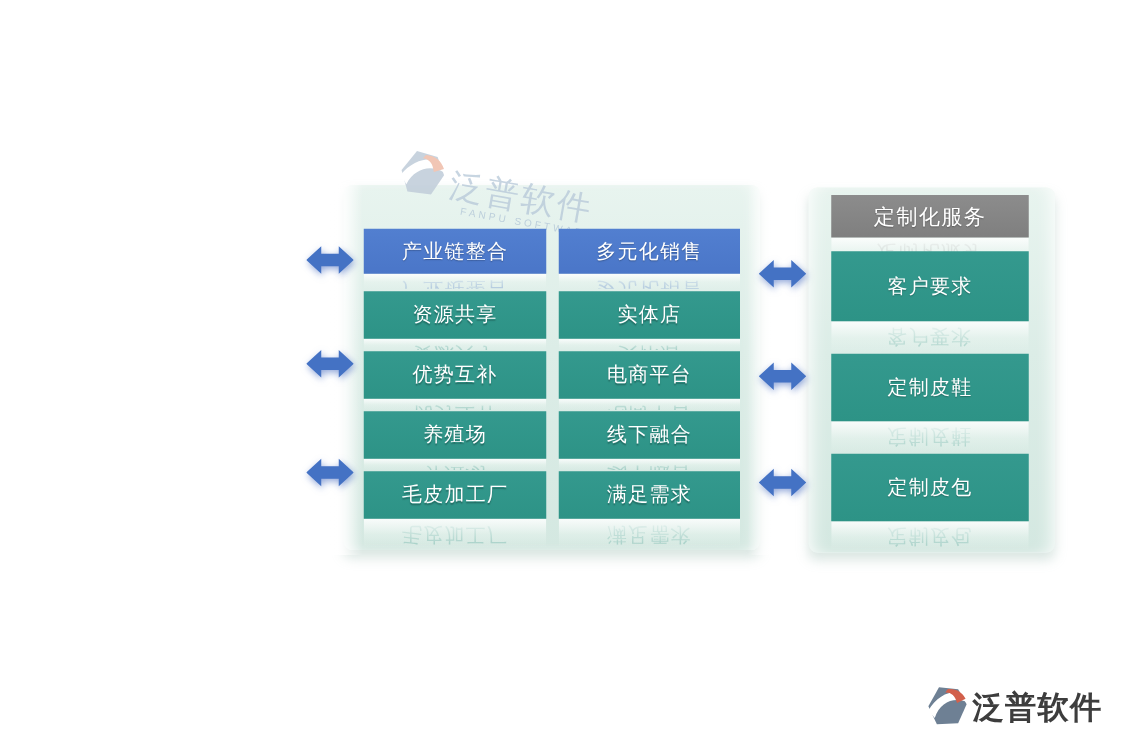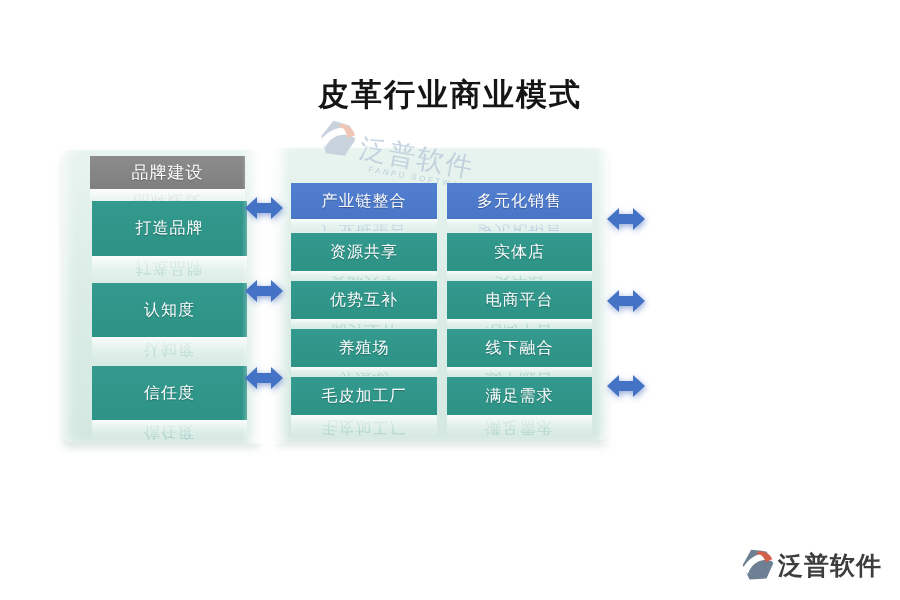--- a/index.html
+++ b/index.html
@@ -87,46 +87,24 @@
   .fl-url {
     text-align:center; font-family:"Liberation Serif", serif; font-weight:bold;
     font-size:13px; color:var(--url_red,#b0534c); letter-spacing:.5px; margin-top:0px;
   }
 </style>
 </head>
 <body>
 
 <div class="stage">
 
-  <div class="title">皮革行业商业模式</div>
 
   <div class="glow" id="glow-left"></div>
   <div class="glow" id="glow-right"></div>
 
-  <div class="panel" id="panel-left">
-    <div class="box grayhdr" style="left:27px; top:6px; width:155px; height:33px;">品牌建设</div>
-    <div class="refl" style="left:27px; top:39px; width:155px; height:24px;">
-      <span class="rt rt-gray">品牌建设</span>
-      </div>
-
-    <div class="box teal" style="left:29px; top:51px; width:155px; height:55px;">打造品牌</div>
-    <div class="refl" style="left:29px; top:106px; width:155px; height:26px;">
-      <span class="rt rt-teal">打造品牌</span>
-      </div>
-
-    <div class="box teal" style="left:29px; top:133px; width:155px; height:54px;">认知度</div>
-    <div class="refl" style="left:29px; top:187px; width:155px; height:26px;">
-      <span class="rt rt-teal">认知度</span>
-      </div>
-
-    <div class="box teal" style="left:29px; top:216px; width:155px; height:54px;">信任度</div>
-    <div class="refl" style="left:29px; top:270px; width:155px; height:20px;">
-      <span class="rt rt-teal">信任度</span>
-      </div>
-  </div>
 
   <div class="panel" id="panel-mid">
 
     <div class="watermark">
       <div class="wm-row">
         <svg width="38" height="38" viewBox="0 0 40 40">
           <path d="M12 2 L30 4 L38 18 L30 36 L10 37 L2 20 Z" fill="#c3cfdb"></path>
           <path d="M2 24 C11 8 27 3 38 9 L38 16 C26 11 13 16 8 31 Z" fill="#ffffff"></path>
           <path d="M20 4 C28 3 34 7 37 13 L29 17 C27 10 24 7 18 7 Z" fill="#f0c0ad"></path>
         </svg>
@@ -174,20 +152,41 @@
     <div class="box teal" style="left:16px; top:229px; width:146px; height:38px;">毛皮加工厂</div>
     <div class="box teal" style="left:172px; top:229px; width:145px; height:38px;">满足需求</div>
     <div class="refl" style="left:16px; top:267px; width:146px; height:23px;">
       <span class="rt rt-teal">毛皮加工厂</span>
       </div>
     <div class="refl" style="left:172px; top:267px; width:145px; height:23px;">
       <span class="rt rt-teal">满足需求</span>
       </div>
   </div>
 
+  <div class="panel" id="panel-right">
+    <div class="box grayhdr" style="left:18px; top:6px; width:158px; height:34px;">定制化服务</div>
+    <div class="refl" style="left:18px; top:40px; width:158px; height:23px;">
+      <span class="rt rt-gray">定制化服务</span>
+      </div>
+
+    <div class="box teal" style="left:18px; top:51px; width:158px; height:56px;">客户要求</div>
+    <div class="refl" style="left:18px; top:107px; width:158px; height:25px;">
+      <span class="rt rt-teal">客户要求</span>
+      </div>
+
+    <div class="box teal" style="left:18px; top:133px; width:158px; height:54px;">定制皮鞋</div>
+    <div class="refl" style="left:18px; top:187px; width:158px; height:25px;">
+      <span class="rt rt-teal">定制皮鞋</span>
+      </div>
+
+    <div class="box teal" style="left:18px; top:213px; width:158px; height:54px;">定制皮包</div>
+    <div class="refl" style="left:18px; top:267px; width:158px; height:23px;">
+      <span class="rt rt-teal">定制皮包</span>
+      </div>
+  </div>
 
   <svg class="arrow" style="left:245px; top:194px;" width="38" height="28" viewBox="0 0 38 28">
     <polygon points="0,14 12,3 12,9 26,9 26,3 38,14 26,25 26,19 12,19 12,25"></polygon>
     </svg>
   <svg class="arrow" style="left:245px; top:277px;" width="38" height="28" viewBox="0 0 38 28">
     <polygon points="0,14 12,3 12,9 26,9 26,3 38,14 26,25 26,19 12,19 12,25"></polygon>
     </svg>
   <svg class="arrow" style="left:245px; top:364px;" width="38" height="28" viewBox="0 0 38 28">
     <polygon points="0,14 12,3 12,9 26,9 26,3 38,14 26,25 26,19 12,19 12,25"></polygon>
     </svg>

